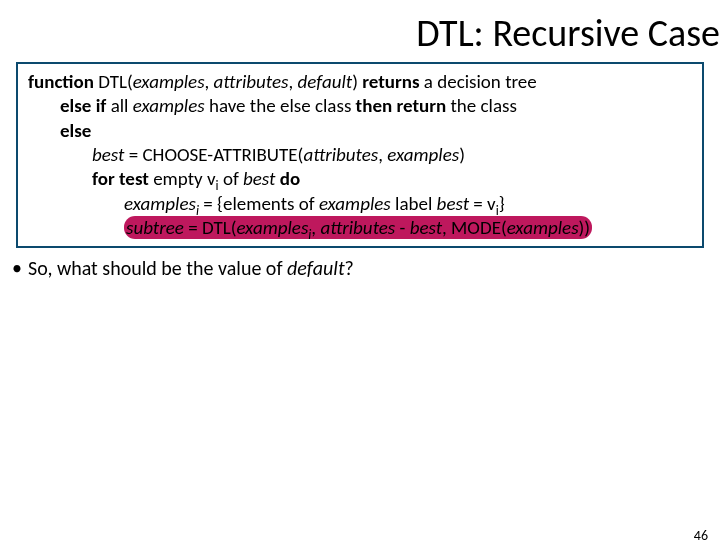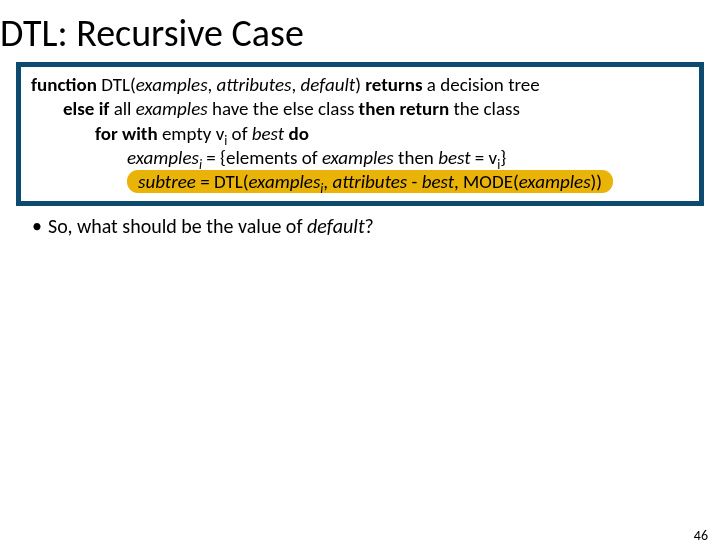--- a/index.html
+++ b/index.html
@@ -14,46 +14,46 @@
     overflow: hidden;
   }
   .slide {
     width: 720px;
     height: 540px;
     position: relative;
     box-sizing: border-box;
   }
   .title {
     font-size: 38px;
-    text-align: left;
+    text-align: right;
     margin: 10px 0 6px 0;
     font-weight: 400;
   }
   .algo-box {
     margin: 0 16px 6px 16px;
-    border: 5px solid #0c4a6e;
+    border: 2px solid #0c4a6e;
     padding: 6px 10px 6px 10px;
     font-size: 19px;
     line-height: 1.28;
   }
   .algo-box div { white-space: nowrap; }
   .i1 { padding-left: 32px; }
   .i2 { padding-left: 64px; }
   .i3 { padding-left: 96px; }
   b { font-weight: 700; }
   i { font-style: italic; }
   .hl {
-    background: #eab308;
+    background: #be185d;
     display: inline;
-    padding: 0 11px;
+    padding: 0 2px;
     border-radius: 11px;
   }
   .sub { font-size: 0.7em; vertical-align: sub; line-height: 0; }
   .bullet {
-    margin: 8px 16px 0 32px;
+    margin: 8px 16px 0 12px;
     font-size: 20px;
   }
   .bullet .dot { display:inline-block; width: 16px; }
   .pagenum {
     position: absolute;
     right: 12px;
     bottom: 6px;
     font-size: 14px;
     color: #000;
   }
@@ -70,29 +70,35 @@
     <div>
       <b>function</b><span> DTL(</span><i>examples</i><span>, </span><i>attributes</i><span>, </span><i>default</i><span>) </span><b>returns</b><span> a decision tree</span>
     </div>
 
 
     <div class="i1">
       <b>else if </b><span>all </span><i>examples</i><span> have the else class </span><b>then return </b><span>the class</span>
     </div>
 
 
+    <div class="i1">
+      <b>else</b>
+    </div>
 
+    <div class="i2">
+      <i>best</i><span> = CHOOSE-ATTRIBUTE(</span><i>attributes</i><span>, </span><i>examples</i><span>)</span>
+    </div>
 
 
     <div class="i2">
-      <b>for with </b><span>empty v</span><span class="sub">i</span><span> of </span><i>best </i><b>do</b>
+      <b>for test </b><span>empty v</span><span class="sub">i</span><span> of </span><i>best </i><b>do</b>
     </div>
 
     <div class="i3">
-      <i>examples</i><i class="sub">i</i><span> = {elements of </span><i>examples</i><span> then </span><i>best</i><span> = v</span><span class="sub">i</span><span>}</span>
+      <i>examples</i><i class="sub">i</i><span> = {elements of </span><i>examples</i><span> label </span><i>best</i><span> = v</span><span class="sub">i</span><span>}</span>
     </div>
 
     <div class="i3">
       <span class="hl"><i>subtree</i><span> = DTL(</span><i>examples</i><i class="sub">i</i><span>, </span><i>attributes</i><span> - </span><i>best</i><span>, MODE(</span><i>examples</i><span>))</span></span>
     </div>
 
 
 
   </div>
 

